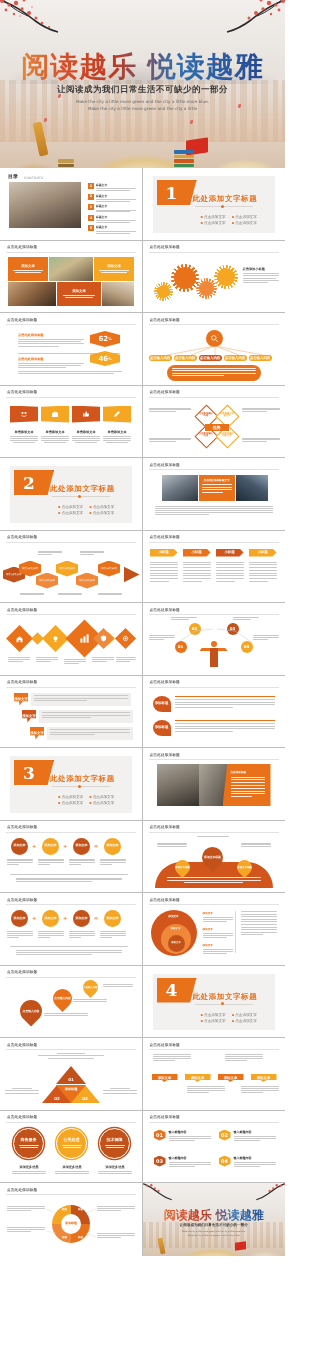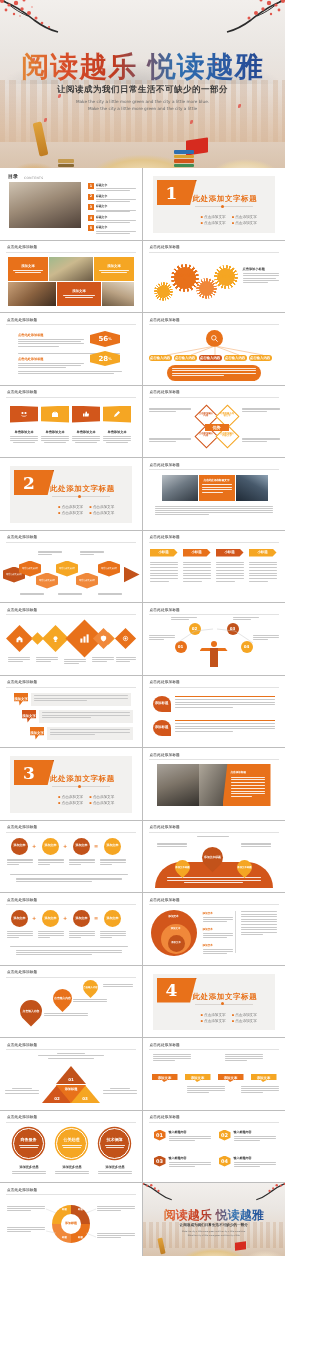--- a/index.html
+++ b/index.html
@@ -358,32 +358,32 @@
         <div class="slide-hdr">点击此处添加标题</div>
         <div class="hdr-rule"></div>
         <div style="position:absolute;left:18px;top:20px;width:66px;">
           <div style="font-size:3.2px;font-weight:bold;color:#e8711a;">点击此处添加标题</div>
           <div class="ln" style="margin-top:2px;width:100%;"></div>
             <div class="ln" style="margin-top:1.4px;width:96%;"></div>
           <div class="ln" style="margin-top:1.4px;width:100%;"></div>
             <div class="ln" style="margin-top:1.4px;width:62%;"></div>
         </div>
         <div class="hexv" style="position:absolute;left:90px;top:18px;width:30px;height:16px;background:#e8711a;color:#fff;display:flex;align-items:center;justify-content:center;font-size:7px;font-weight:bold;">
-          <span>56</span>
+          <span>62</span>
             <span style="font-size:3.4px;">%</span>
         </div>
         <div class="ln" style="position:absolute;left:18px;top:40px;width:102px;"></div>
         <div style="position:absolute;left:18px;top:44px;width:66px;">
           <div style="font-size:3.2px;font-weight:bold;color:#e8711a;">点击此处添加标题</div>
           <div class="ln" style="margin-top:2px;width:100%;"></div>
             <div class="ln" style="margin-top:1.4px;width:96%;"></div>
           <div class="ln" style="margin-top:1.4px;width:72%;"></div>
         </div>
         <div class="hexv" style="position:absolute;left:90px;top:38px;width:30px;height:15px;background:#f5a623;color:#fff;display:flex;align-items:center;justify-content:center;font-size:7px;font-weight:bold;">
-          <span>28</span>
+          <span>46</span>
             <span style="font-size:3.4px;">%</span>
         </div>
         <div class="txtblk" style="left:18px;top:58px;width:104px;">
           <div style="width:100%"></div>
             <div style="width:92%"></div>
         </div>
       </div>
 
       <div class="slide">
         <div class="slide-hdr">点击此处添加标题</div>

